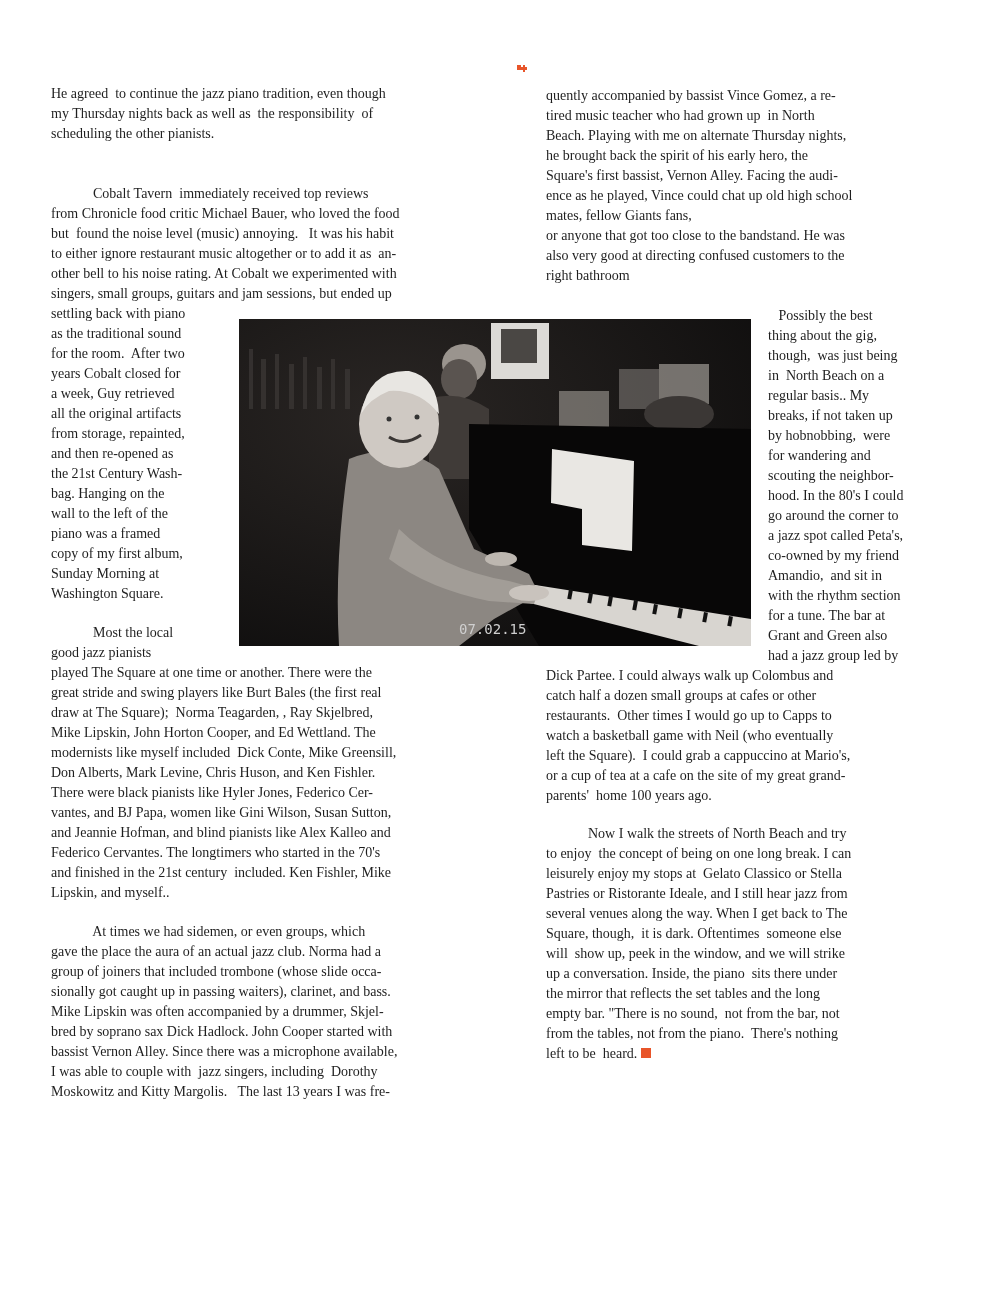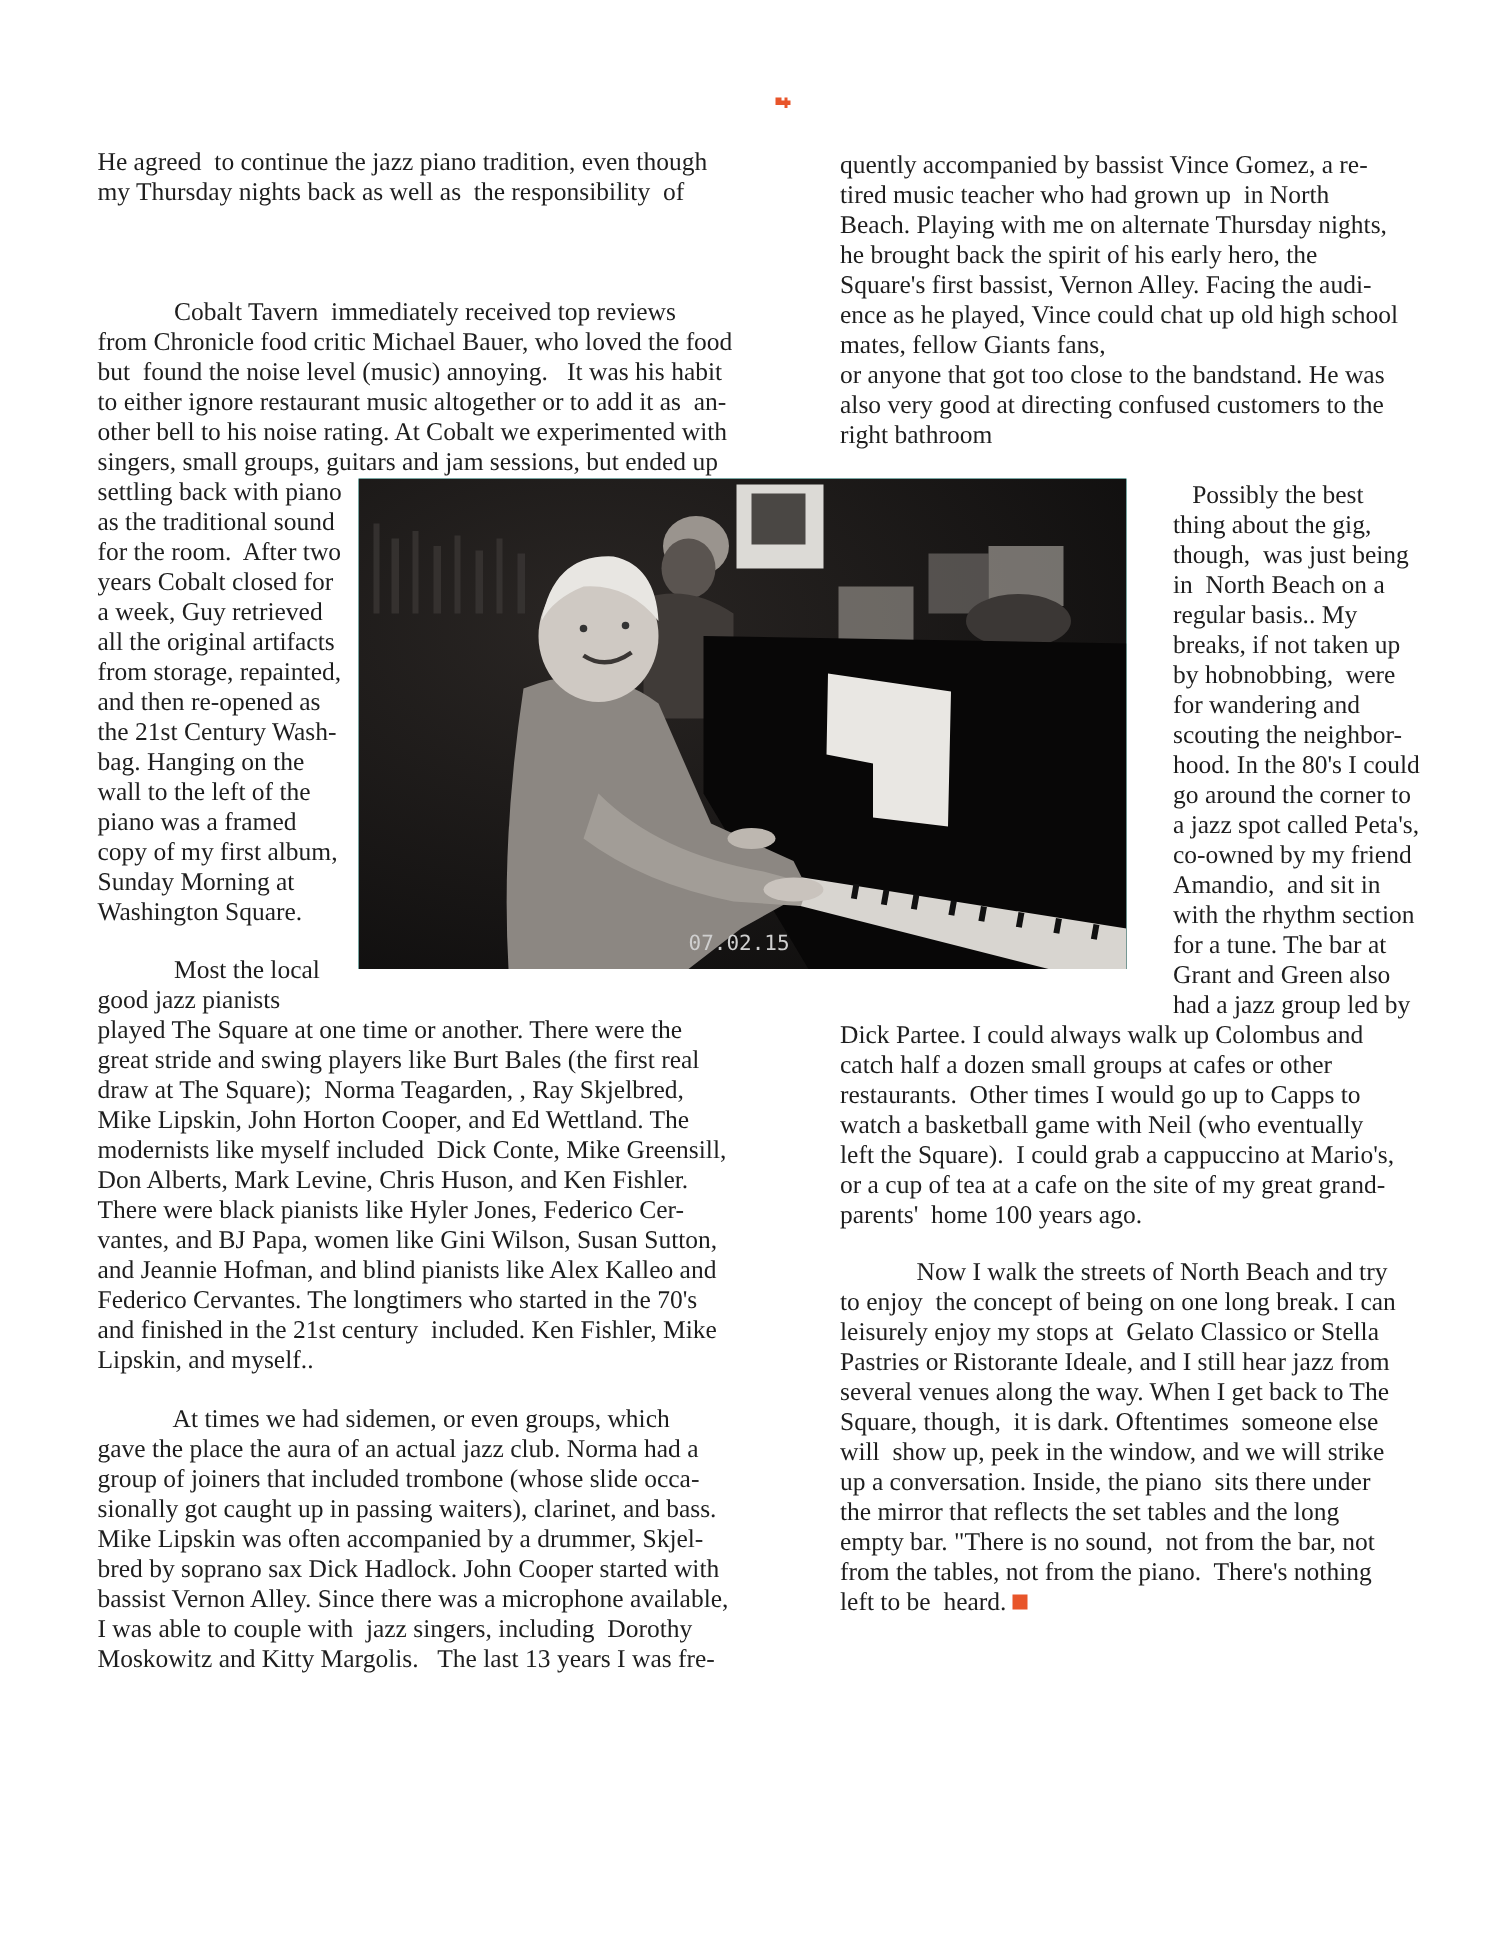--- a/index.html
+++ b/index.html
@@ -1,34 +1,34 @@
 <!DOCTYPE html>
 <html><head>
 <meta charset="utf-8">
 <style>
   html, body { margin:0; padding:0; background:#ffffff; }
   body { width:1000px; height:1294px; position:relative; overflow:hidden;
          font-family:"Liberation Serif","DejaVu Serif",serif; color:#1e1e1e; }
-  .p { position:absolute; font-size:17px; line-height:20px; margin:16px; white-space:pre; }
+  .p { position:absolute; font-size:14px; line-height:20px; margin:2px; white-space:pre; }
   .p span.l { display:block; height:20px; }
   .page-mark { position:absolute; left:516px; top:64px; width:12px; height:9px; }
   .photo { position:absolute; left:239px; top:319px; width:512px; height:327px;
-           background:#0f766e; overflow:hidden; }
+           background:#14532d; overflow:hidden; }
   .endmark { display:inline-block; width:10px; height:10px; background:#e8552a; margin-left:4px; vertical-align:0px; }
   .stamp { position:absolute; left:220px; top:302px; font-family:"DejaVu Sans Mono",monospace;
            font-size:14px; color:#cfcfcf; letter-spacing:0px; }
 </style>
 </head>
 <body>
 
 <svg class="page-mark" viewBox="0 0 12 9">
   <path d="M1 1 H5 V3 H7 V1 H9 V3 H11 V6 H9 V8 H7 V6 H1 Z" fill="#e8552a"></path>
 </svg>
 
-<div class="p" style="left:49px; top:82px;"><span class="l">He agreed  to continue the jazz piano tradition, even though</span><span class="l">my Thursday nights back as well as  the responsibility  of</span></div>
+<div class="p" style="left:49px; top:82px;"><span class="l">He agreed  to continue the jazz piano tradition, even though</span><span class="l">my Thursday nights back as well as  the responsibility  of</span><span class="l">scheduling the other pianists.</span></div>
 <div class="p" style="left:49px; top:182px;"><span class="l">            Cobalt Tavern  immediately received top reviews</span><span class="l">from Chronicle food critic Michael Bauer, who loved the food</span><span class="l">but  found the noise level (music) annoying.   It was his habit</span><span class="l">to either ignore restaurant music altogether or to add it as  an-</span><span class="l">other bell to his noise rating. At Cobalt we experimented with</span><span class="l">singers, small groups, guitars and jam sessions, but ended up</span><span class="l">settling back with piano</span><span class="l">as the traditional sound</span><span class="l">for the room.  After two</span><span class="l">years Cobalt closed for</span><span class="l">a week, Guy retrieved</span><span class="l">all the original artifacts</span><span class="l">from storage, repainted,</span><span class="l">and then re-opened as</span><span class="l">the 21st Century Wash-</span><span class="l">bag. Hanging on the</span><span class="l">wall to the left of the</span><span class="l">piano was a framed</span><span class="l">copy of my first album,</span><span class="l">Sunday Morning at</span><span class="l">Washington Square.</span></div>
 <div class="p" style="left:49px; top:621px;"><span class="l">            Most the local</span><span class="l">good jazz pianists</span><span class="l">played The Square at one time or another. There were the</span><span class="l">great stride and swing players like Burt Bales (the first real</span><span class="l">draw at The Square);  Norma Teagarden, , Ray Skjelbred,</span><span class="l">Mike Lipskin, John Horton Cooper, and Ed Wettland. The</span><span class="l">modernists like myself included  Dick Conte, Mike Greensill,</span><span class="l">Don Alberts, Mark Levine, Chris Huson, and Ken Fishler.</span><span class="l">There were black pianists like Hyler Jones, Federico Cer-</span><span class="l">vantes, and BJ Papa, women like Gini Wilson, Susan Sutton,</span><span class="l">and Jeannie Hofman, and blind pianists like Alex Kalleo and</span><span class="l">Federico Cervantes. The longtimers who started in the 70's</span><span class="l">and finished in the 21st century  included. Ken Fishler, Mike</span><span class="l">Lipskin, and myself..</span></div>
 <div class="p" style="left:49px; top:920px;"><span class="l">            At times we had sidemen, or even groups, which</span><span class="l">gave the place the aura of an actual jazz club. Norma had a</span><span class="l">group of joiners that included trombone (whose slide occa-</span><span class="l">sionally got caught up in passing waiters), clarinet, and bass.</span><span class="l">Mike Lipskin was often accompanied by a drummer, Skjel-</span><span class="l">bred by soprano sax Dick Hadlock. John Cooper started with</span><span class="l">bassist Vernon Alley. Since there was a microphone available,</span><span class="l">I was able to couple with  jazz singers, including  Dorothy</span><span class="l">Moskowitz and Kitty Margolis.   The last 13 years I was fre-</span></div>
 
 <div class="p" style="left:544px; top:84px;"><span class="l">quently accompanied by bassist Vince Gomez, a re-</span><span class="l">tired music teacher who had grown up  in North</span><span class="l">Beach. Playing with me on alternate Thursday nights,</span><span class="l">he brought back the spirit of his early hero, the</span><span class="l">Square's first bassist, Vernon Alley. Facing the audi-</span><span class="l">ence as he played, Vince could chat up old high school</span><span class="l">mates, fellow Giants fans,</span><span class="l">or anyone that got too close to the bandstand. He was</span><span class="l">also very good at directing confused customers to the</span><span class="l">right bathroom</span></div>
 <div class="p" style="left:766px; top:304px;"><span class="l">   Possibly the best</span><span class="l">thing about the gig,</span><span class="l">though,  was just being</span><span class="l">in  North Beach on a</span><span class="l">regular basis.. My</span><span class="l">breaks, if not taken up</span><span class="l">by hobnobbing,  were</span><span class="l">for wandering and</span><span class="l">scouting the neighbor-</span><span class="l">hood. In the 80's I could</span><span class="l">go around the corner to</span><span class="l">a jazz spot called Peta's,</span><span class="l">co-owned by my friend</span><span class="l">Amandio,  and sit in</span><span class="l">with the rhythm section</span><span class="l">for a tune. The bar at</span><span class="l">Grant and Green also</span><span class="l">had a jazz group led by</span></div>
 <div class="p" style="left:544px; top:664px;"><span class="l">Dick Partee. I could always walk up Colombus and</span><span class="l">catch half a dozen small groups at cafes or other</span><span class="l">restaurants.  Other times I would go up to Capps to</span><span class="l">watch a basketball game with Neil (who eventually</span><span class="l">left the Square).  I could grab a cappuccino at Mario's,</span><span class="l">or a cup of tea at a cafe on the site of my great grand-</span><span class="l">parents'  home 100 years ago.</span></div>
 <div class="p" style="left:544px; top:822px;"><span class="l">            Now I walk the streets of North Beach and try</span><span class="l">to enjoy  the concept of being on one long break. I can</span><span class="l">leisurely enjoy my stops at  Gelato Classico or Stella</span><span class="l">Pastries or Ristorante Ideale, and I still hear jazz from</span><span class="l">several venues along the way. When I get back to The</span><span class="l">Square, though,  it is dark. Oftentimes  someone else</span><span class="l">will  show up, peek in the window, and we will strike</span><span class="l">up a conversation. Inside, the piano  sits there under</span><span class="l">the mirror that reflects the set tables and the long</span><span class="l">empty bar. "There is no sound,  not from the bar, not</span><span class="l">from the tables, not from the piano.  There's nothing</span><span class="l">left to be  heard.<span class="endmark" style="background: rgb(232, 85, 42);"></span></span></div>
 
 <div class="photo" role="img" aria-label="Smiling white-haired pianist playing an upright piano in a dimly lit bar">

